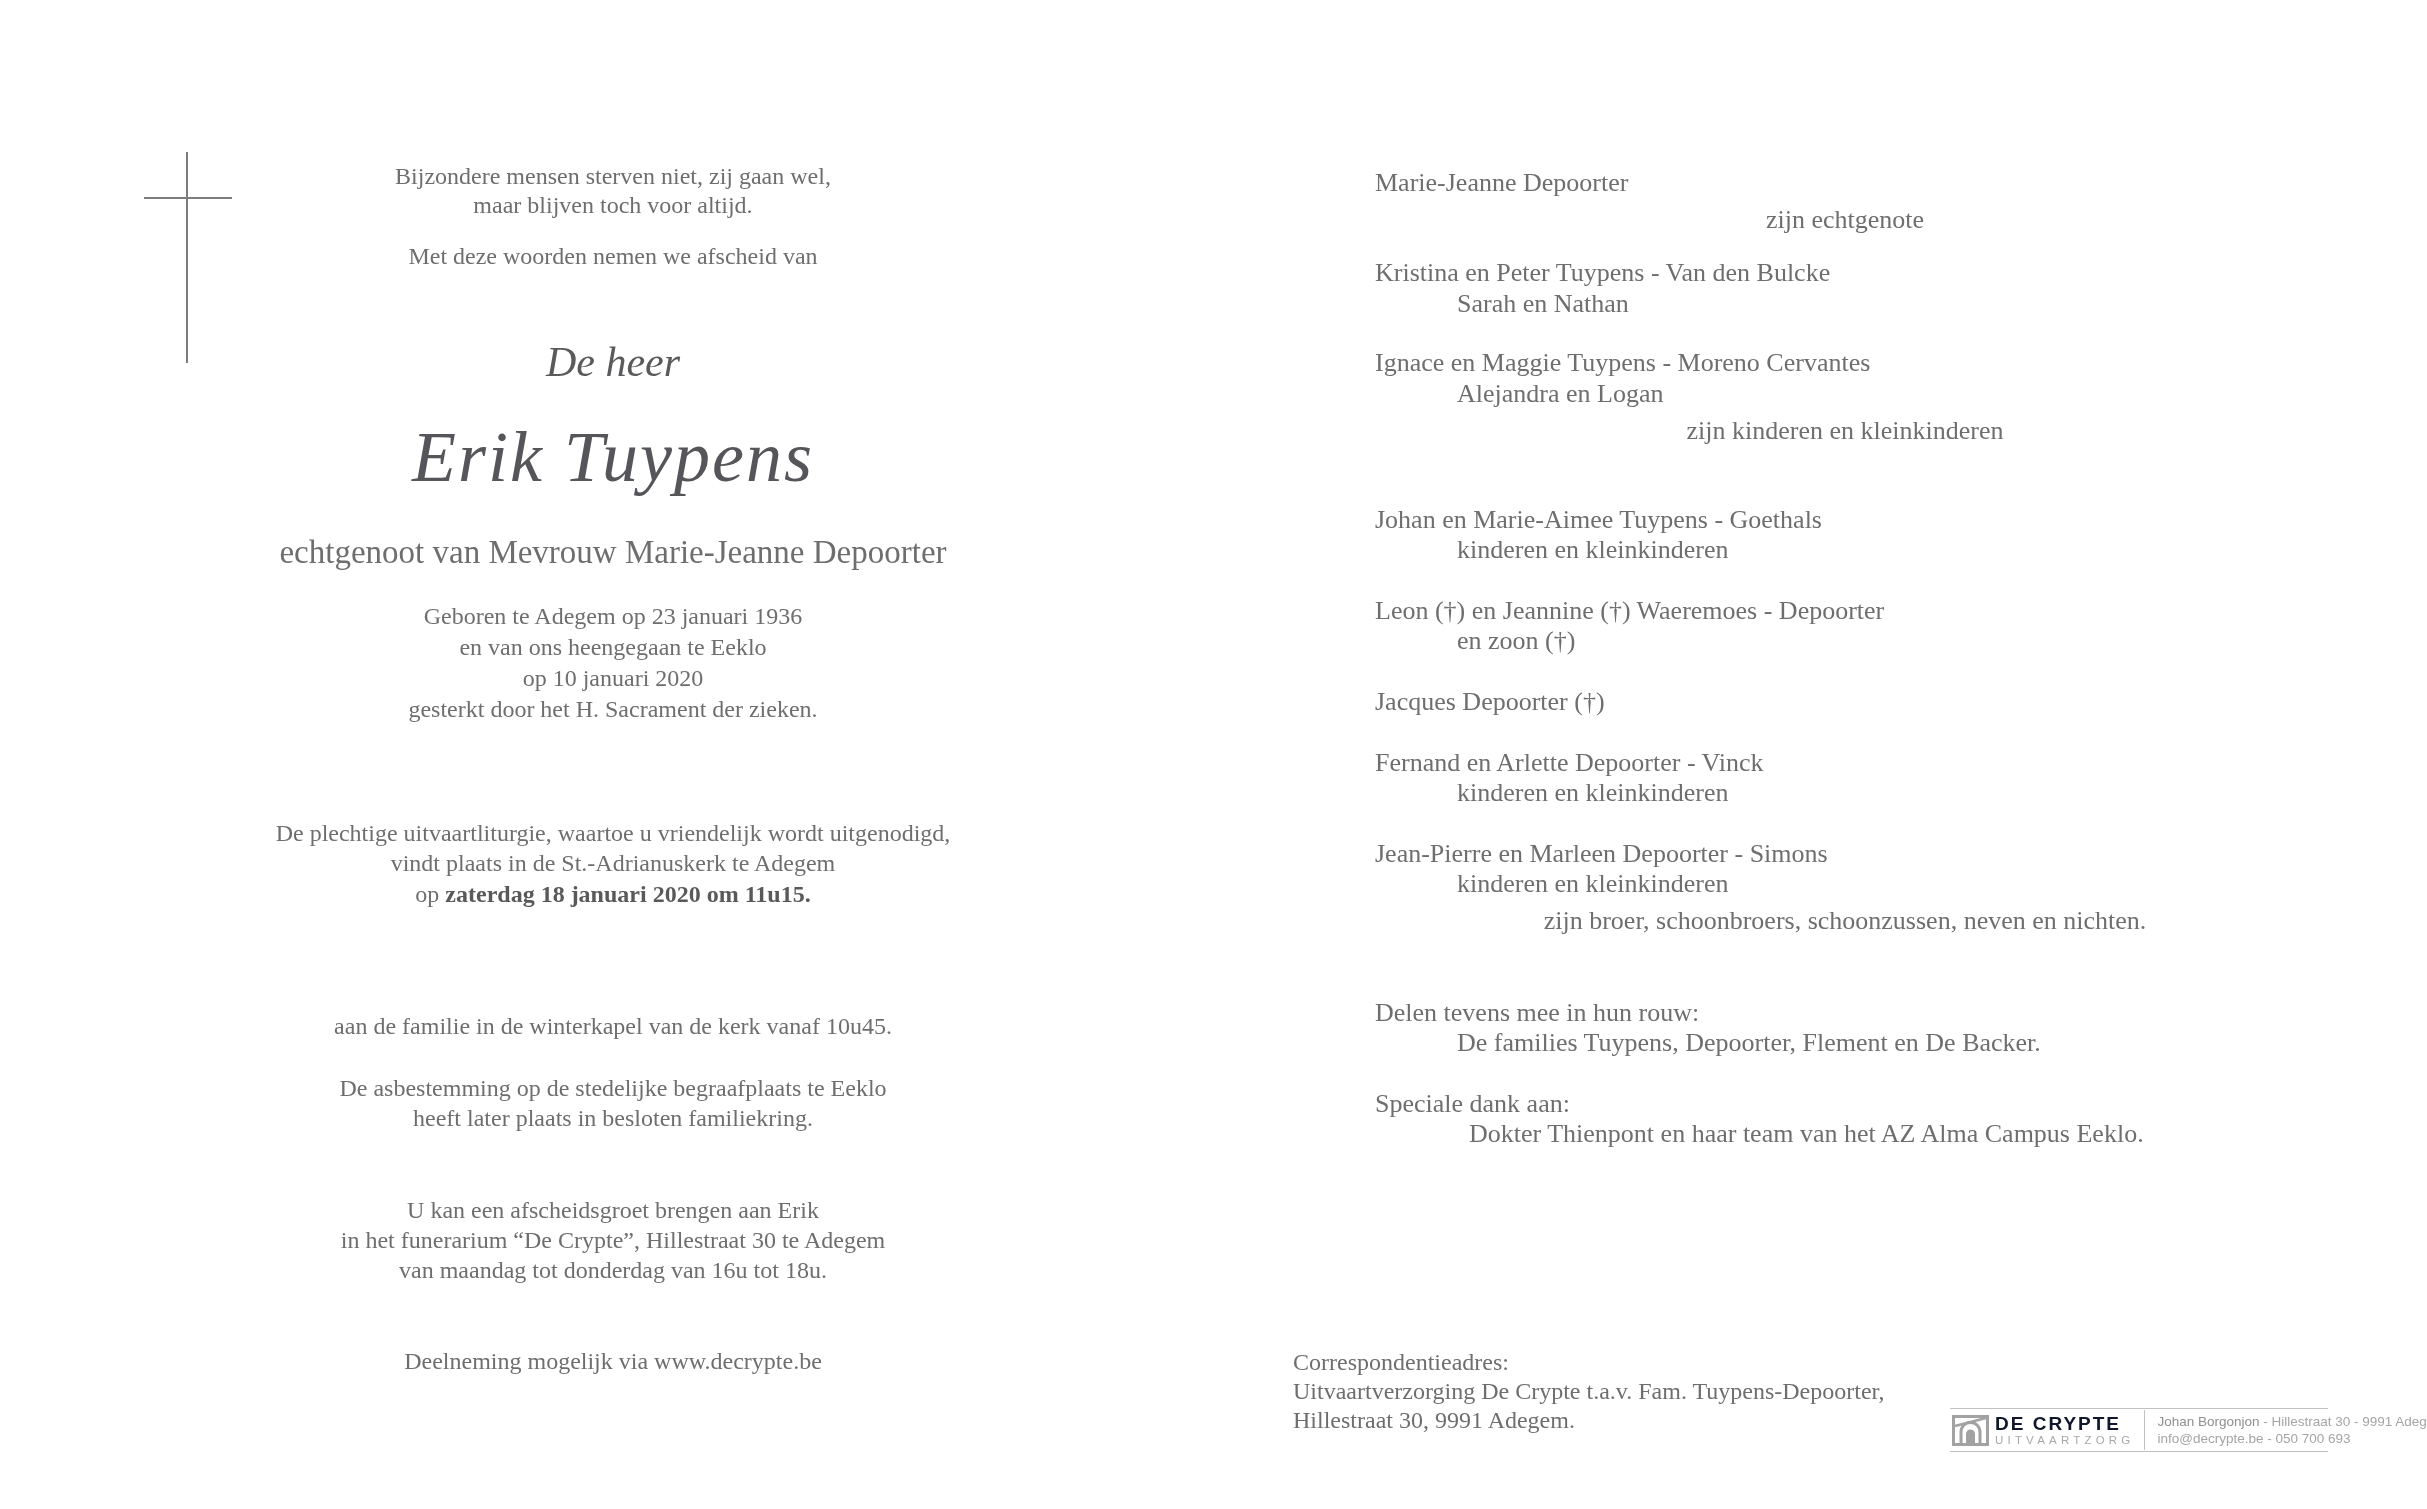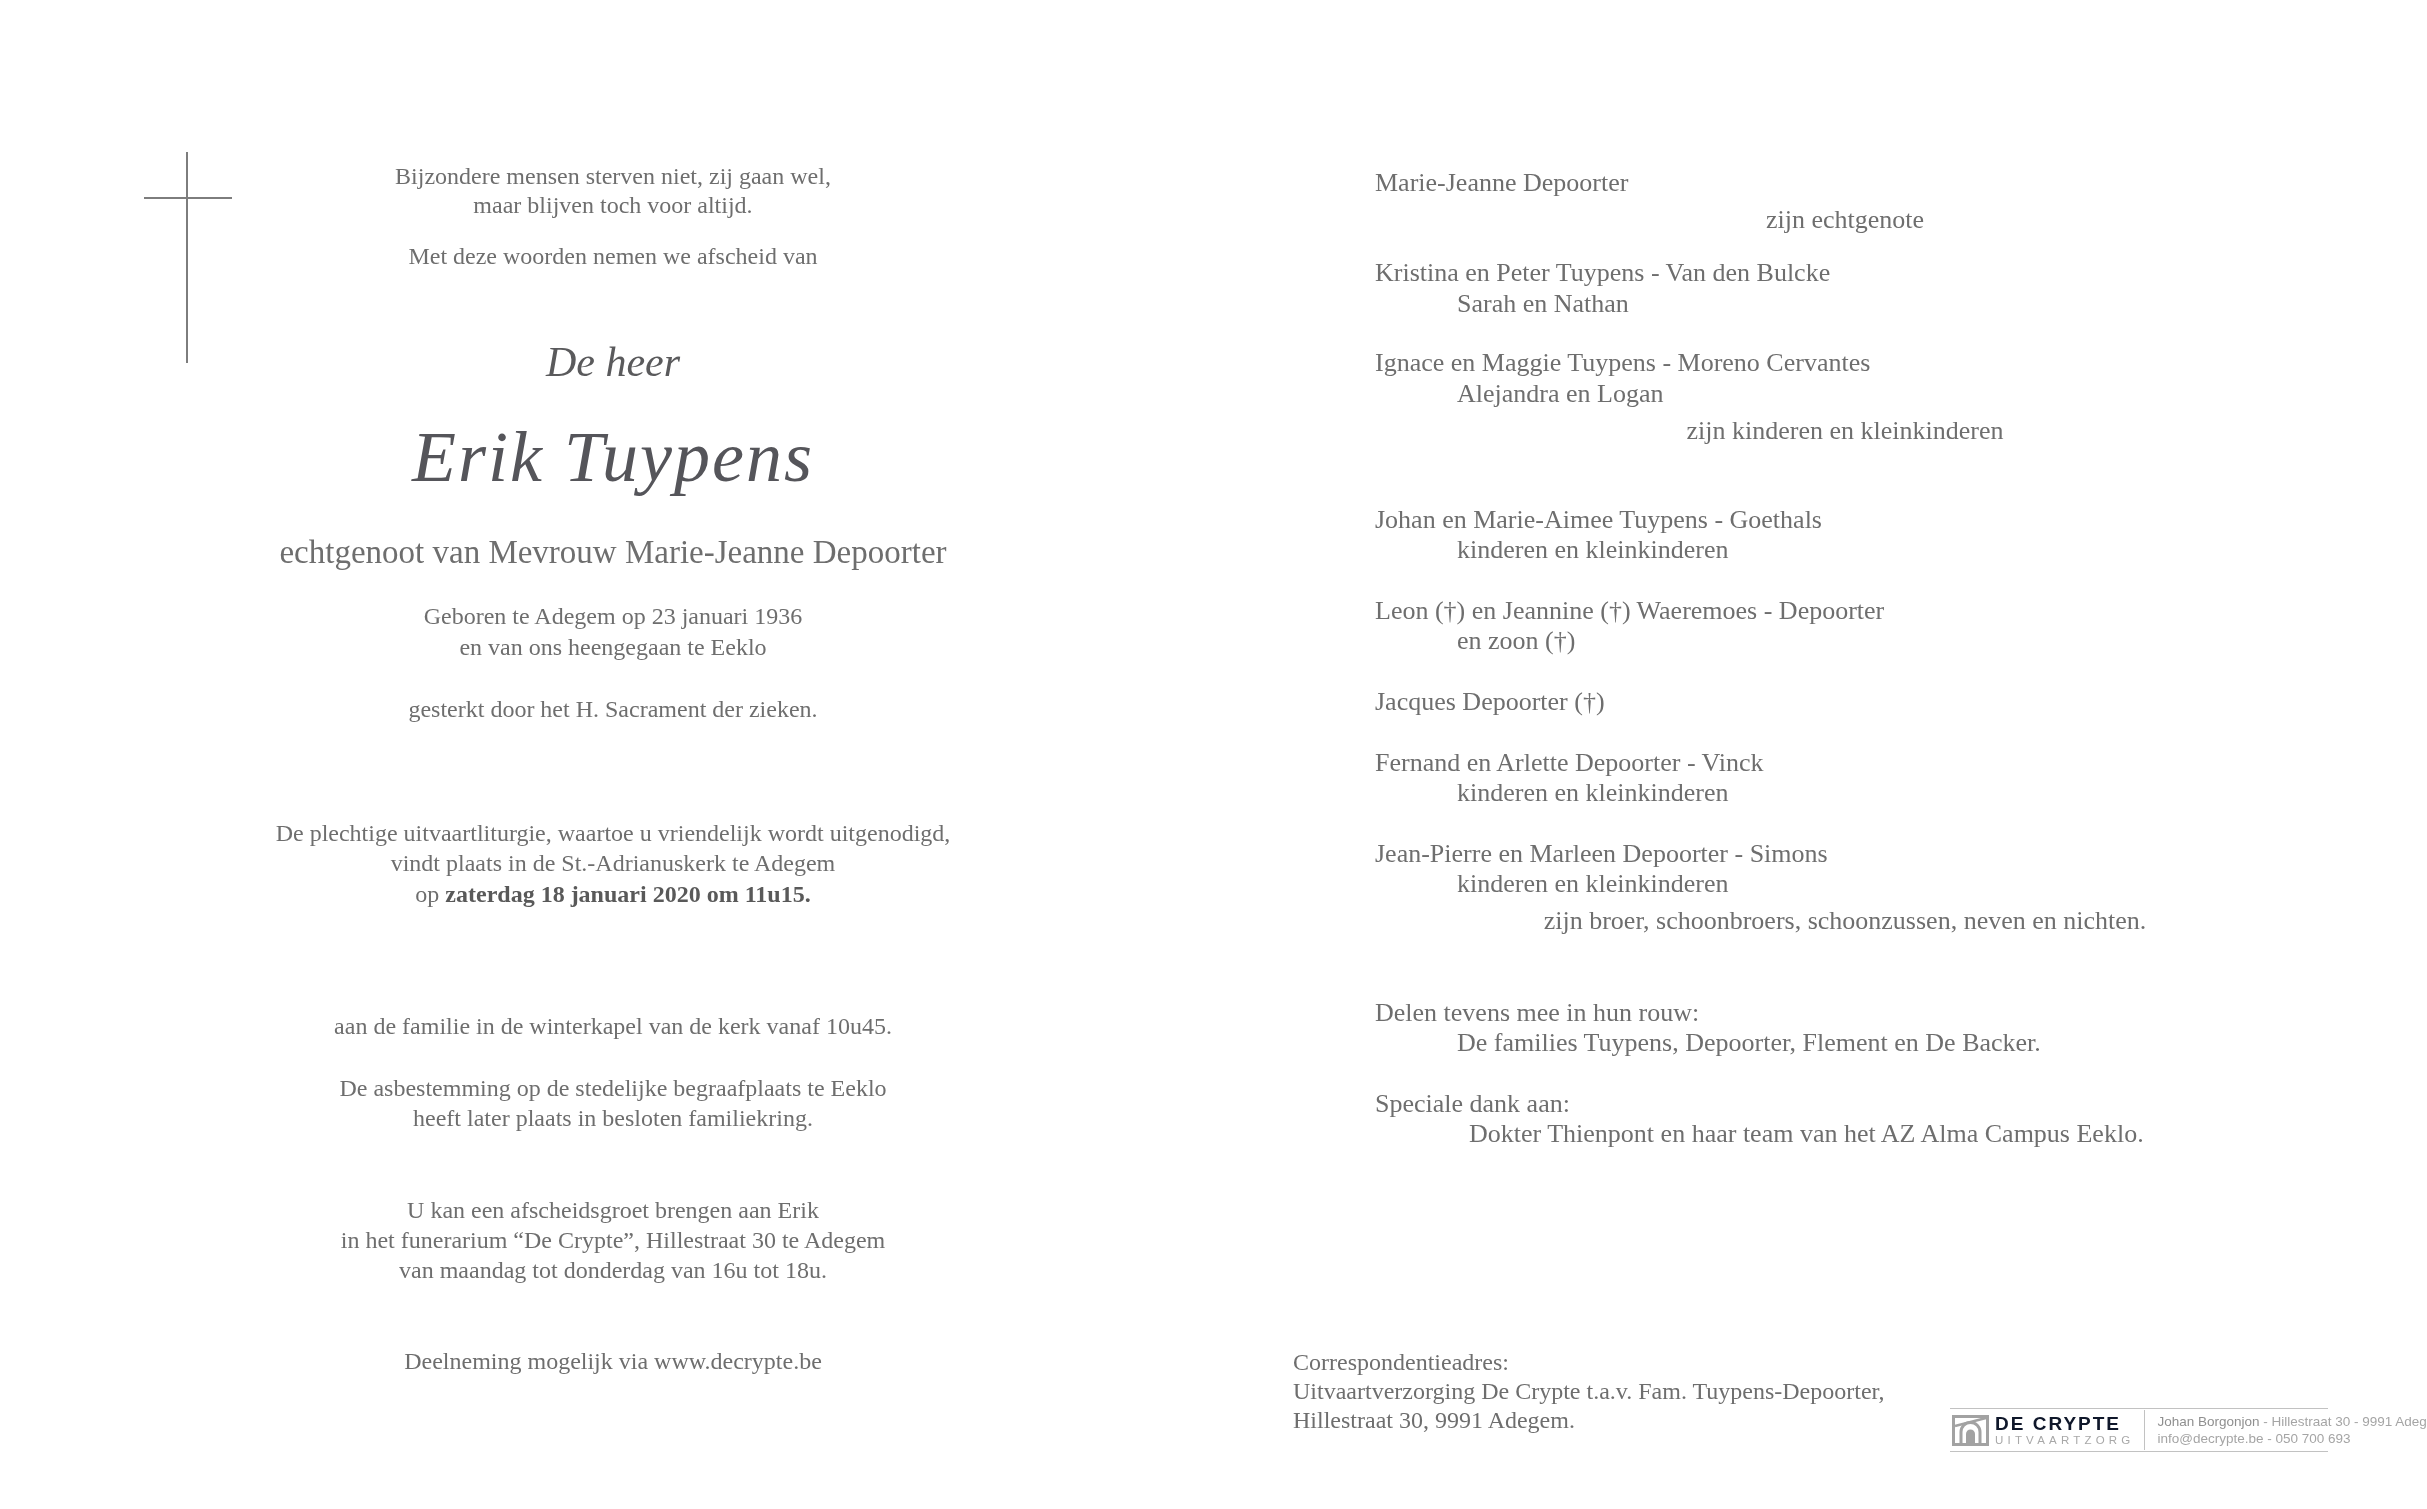--- a/index.html
+++ b/index.html
@@ -47,20 +47,21 @@
 
   <div class="col-left">
     <div class="lln" style="top:163px">Bijzondere mensen sterven niet, zij gaan wel,</div>
     <div class="lln" style="top:192px">maar blijven toch voor altijd.</div>
     <div class="lln" style="top:243px">Met deze woorden nemen we afscheid van</div>
     <div class="lln honorific" style="top:338px">De heer</div>
     <div class="lln deceased" style="top:416px">Erik Tuypens</div>
     <div class="lln spouse" style="top:534px">echtgenoot van Mevrouw Marie-Jeanne Depoorter</div>
     <div class="lln" style="top:603px">Geboren te Adegem op 23 januari 1936</div>
     <div class="lln" style="top:634px">en van ons heengegaan te Eeklo</div>
+    <div class="lln" style="top:665px">op 10 januari 2020</div>
     <div class="lln" style="top:696px">gesterkt door het H. Sacrament der zieken.</div>
     <div class="lln" style="top:820px">De plechtige uitvaartliturgie, waartoe u vriendelijk wordt uitgenodigd,</div>
     <div class="lln" style="top:850px">vindt plaats in de St.-Adrianuskerk te Adegem</div>
     <div class="lln" style="top:881px"><span>op </span><span class="svc-bold">zaterdag 18 januari 2020 om 11u15.</span></div>
     <div class="lln" style="top:1013px">aan de familie in de winterkapel van de kerk vanaf 10u45.</div>
     <div class="lln" style="top:1075px">De asbestemming op de stedelijke begraafplaats te Eeklo</div>
     <div class="lln" style="top:1105px">heeft later plaats in besloten familiekring.</div>
     <div class="lln" style="top:1197px">U kan een afscheidsgroet brengen aan Erik</div>
     <div class="lln" style="top:1227px">in het funerarium “De Crypte”, Hillestraat 30 te Adegem</div>
     <div class="lln" style="top:1257px">van maandag tot donderdag van 16u tot 18u.</div>

